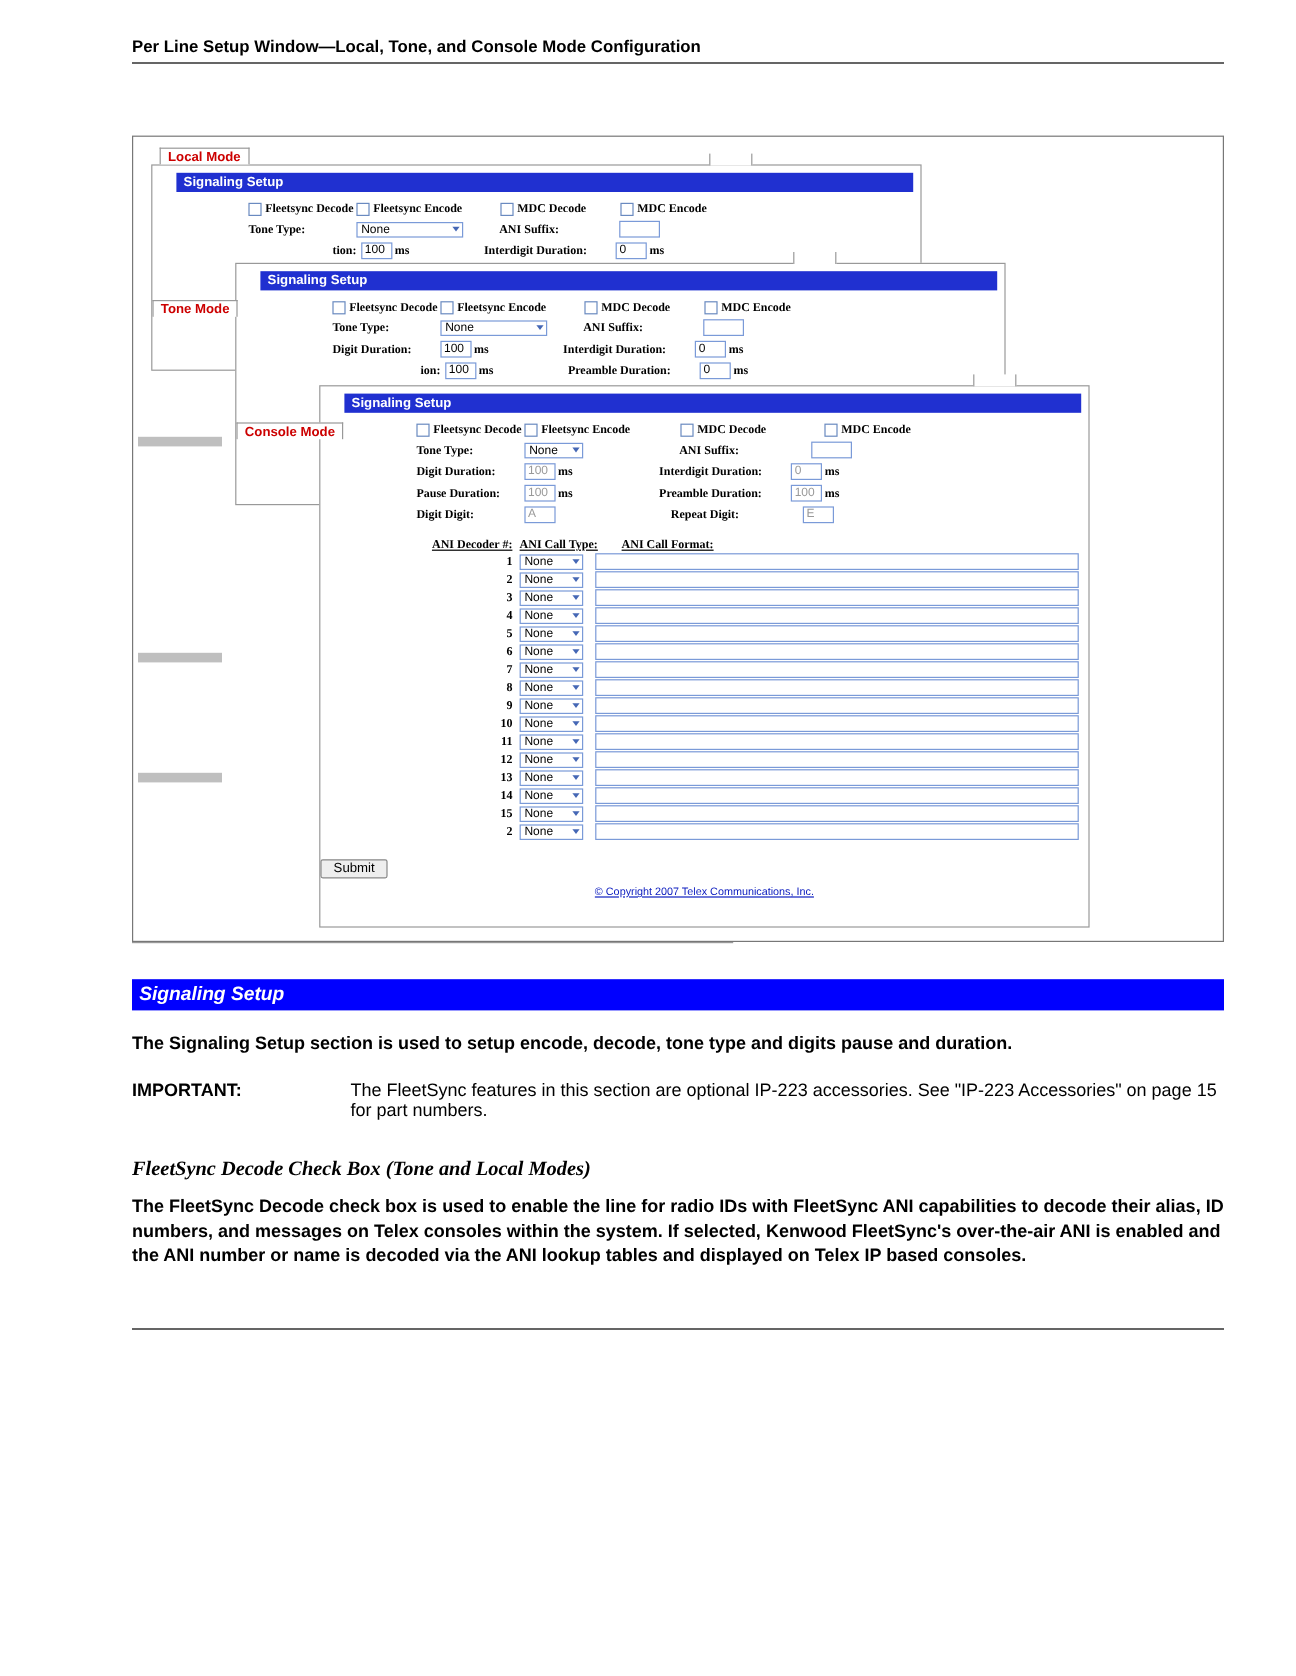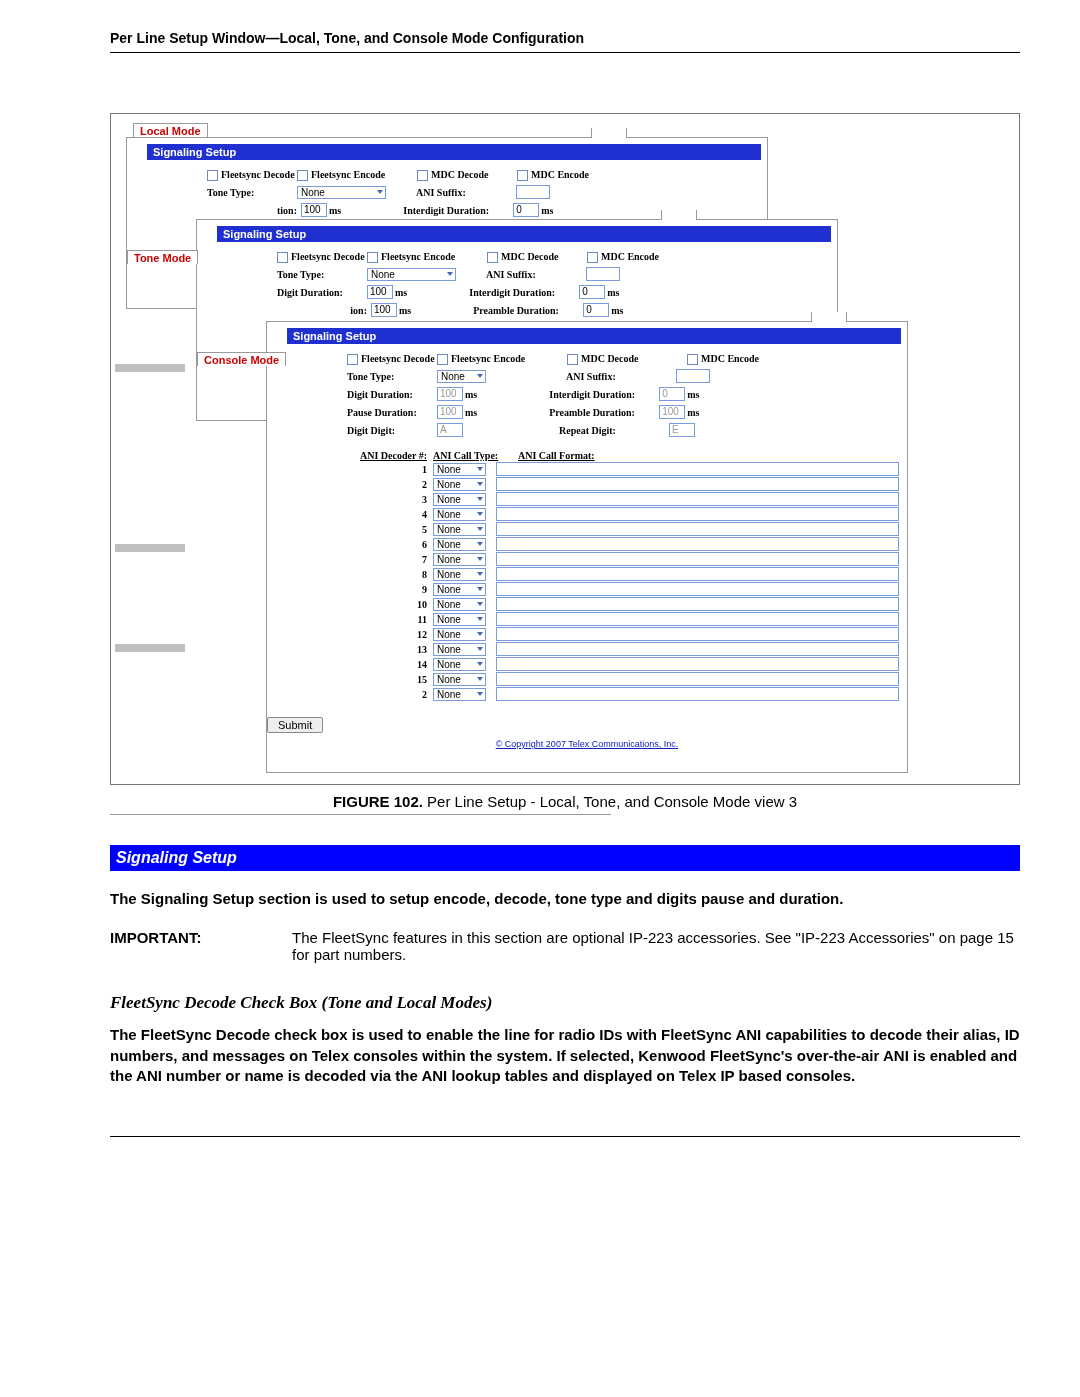--- a/index.html
+++ b/index.html
@@ -379,23 +379,20 @@
         <span class="submit-btn">Submit</span>
       </div>
       <div class="copyright">© Copyright 2007 Telex Communications, Inc.</div>
     </div>
 
     <div class="grey-slab" style="top:250px"></div>
     <div class="grey-slab" style="top:430px"></div>
     <div class="grey-slab" style="top:530px"></div>
   </div>
 
-  <div class="figure-caption">
-    <b>FIGURE 102.</b>&nbsp;<span>Per Line Setup - Local, Tone, and Console Mode view 3</span>
-  </div>
   <hr class="caption-rule">
 
   <div class="section-head">Signaling Setup</div>
 
   <p class="body-p">
     <span>The </span><b>Signaling Setup</b><span> section is used to setup encode, decode, tone type and digits pause and duration.</span>
   </p>
 
   <div class="imp-row">
     <div class="imp-label">IMPORTANT:</div>

